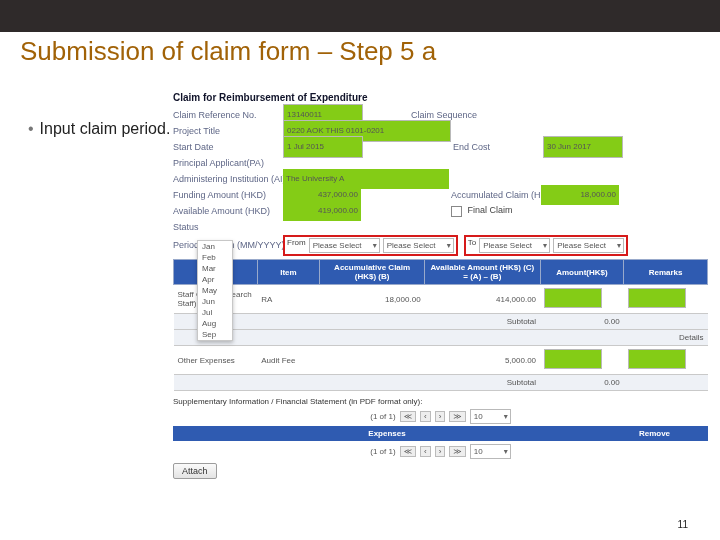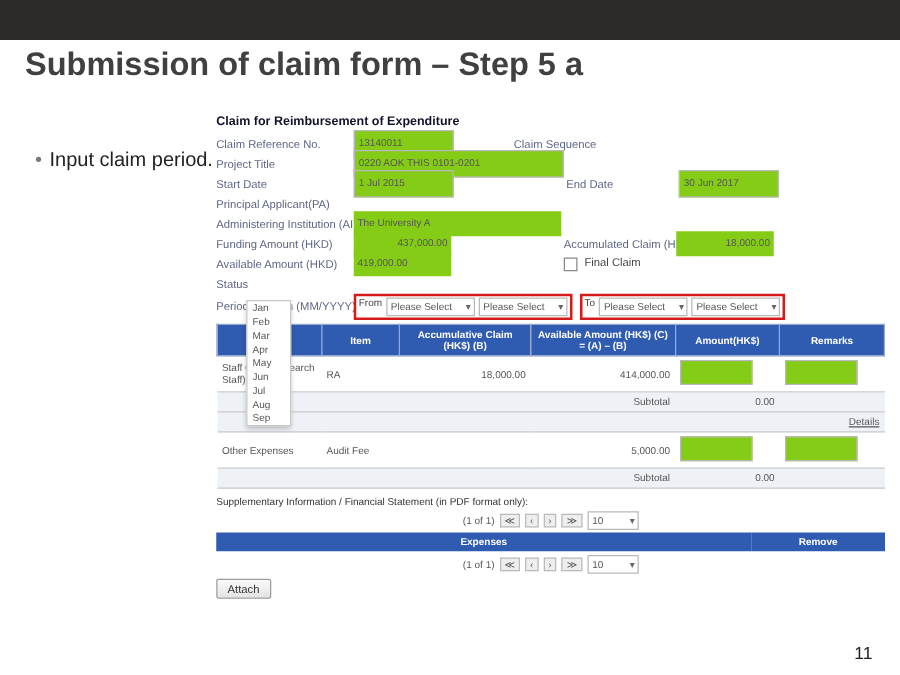--- a/index.html
+++ b/index.html
@@ -1,18 +1,18 @@
 <!DOCTYPE html>
 <html><head>
 <meta charset="utf-8">
 <style>
   html,body{margin:0;padding:0;width:720px;height:540px;font-family:Arial,Helvetica,sans-serif;background:#fff;color:#222;overflow:hidden}
   .slide{position:relative;width:720px;height:540px}
   .strip{height:32px;background:#2f2a2a}
-  h1{margin:4px 20px 0 20px;font-size:26px;font-weight:700;color:#404040}
+  h1{margin:4px 20px 0 20px;font-size:26px;font-weight:400;color:#a16207}
   .bullet{position:absolute;left:28px;top:118px;font-size:16px;line-height:1.35}
   .bullet .dot{color:#777;margin-right:6px}
   .shot{position:absolute;left:173px;top:92px;width:535px;font-size:9px;color:#444}
   .shot .title{font-size:10px;font-weight:700;color:#10132a;margin-bottom:4px}
   .row{display:flex;align-items:center;height:16px}
   .lab{color:#5e6686;width:110px;white-space:nowrap}
   .lab2{color:#5e6686;width:90px;white-space:nowrap;margin-left:6px}
   .fld{border:1px solid #b9b9b9;height:12px;line-height:12px;padding:4px 3px;background:#84cc16;display:inline-block;font-size:8px;color:#555}
   .nofill{border:none}
   .sel{border:1px solid #b9b9b9;height:13px;line-height:13px;padding:0 14px 0 3px;background:#fff;display:inline-block;font-size:8px;color:#555;position:relative}
@@ -23,21 +23,21 @@
   .tbl td{padding:3px 4px;border-bottom:1px solid #c9c9c9;color:#555;text-align:left}
   .tbl td.r{text-align:right}
   .subrow td{background:#eef1f6;font-size:8px}
   .pager{display:flex;justify-content:center;align-items:center;gap:4px;font-size:8px;color:#555;margin-top:3px}
   .pg{border:1px solid #bbb;padding:0 3px;background:#eee}
   .attbar{margin-top:6px;font-size:9px;color:#222}
   .filestbl{width:100%;border-collapse:collapse;margin-top:2px;font-size:8px}
   .filestbl th{background:#2f5bb1;color:#fff;font-weight:700;padding:3px 4px;text-align:center}
   .filestbl td{padding:3px 4px;color:#777;background:#f1f1f1}
   .btn{display:inline-block;border:1px solid #9c9c9c;background:linear-gradient(#fafafa,#e3e3e3);padding:2px 8px;font-size:9px;color:#333;border-radius:2px;margin-top:4px}
-  .pagenum{position:absolute;right:22px;bottom:10px;font-size:14px}
+  .pagenum{position:absolute;right:32px;bottom:10px;font-size:10px}
   .dropdown{position:absolute;left:197px;top:240px;display:flex;gap:2px;font-size:8px}
   .ddcol{background:#fff;border:1px solid #c7c7c7;box-shadow:0 2px 4px rgba(0,0,0,.25);width:34px}
   .ddcol div{padding:1px 4px;color:#555}
   .chk{display:inline-block;width:9px;height:9px;border:1px solid #888;margin-right:3px;vertical-align:middle}
 </style>
 </head>
 <body>
 
 <div class="slide">
   <div class="strip"></div>
@@ -55,39 +55,39 @@
       <div class="fld" style="width:72px">13140011</div>
       <div class="lab2" style="margin-left:48px">Claim Sequence</div>
     </div>
     <div class="row">
       <div class="lab">Project Title</div>
       <div class="fld" style="width:160px">0220 AOK  THIS  0101-0201</div>
     </div>
     <div class="row">
       <div class="lab">Start Date</div>
       <div class="fld" style="width:72px">1 Jul 2015</div>
-      <div class="lab2" style="margin-left:90px">End Date</div>
+      <div class="lab2" style="margin-left:90px">End Cost</div>
       <div class="fld" style="width:72px">30 Jun 2017</div>
     </div>
     <div class="row">
       <div class="lab">Principal Applicant(PA)</div>
     </div>
     <div class="row">
       <div class="lab">Administering Institution (AI)</div>
       <div class="fld nofill" style="width:160px">The University A</div>
     </div>
     <div class="row">
       <div class="lab">Funding Amount (HKD)</div>
       <div class="fld nofill" style="width:72px;text-align:right">437,000.00</div>
       <div class="lab2" style="margin-left:90px">Accumulated Claim (HKD)</div>
       <div class="fld nofill" style="width:72px;text-align:right">18,000.00</div>
     </div>
     <div class="row">
       <div class="lab">Available Amount (HKD)</div>
-      <div class="fld nofill" style="width:72px;text-align:left">419,000.00</div>
+      <div class="fld nofill" style="width:72px;text-align:right">419,000.00</div>
       <div style="margin-left:90px">
         <span class="chk"></span>
         <span>Final Claim</span>
       </div>
     </div>
     <div class="row">
       <div class="lab">Status</div>
     </div>
     <div class="row" style="height:20px">
       <div class="lab">Period of Claim (MM/YYYY)</div>
@@ -123,21 +123,21 @@
         <td><span class="fld" style="width:50px;height:10px"></span></td>
         <td><span class="fld" style="width:50px;height:10px"></span></td>
       </tr>
       <tr class="subrow">
         <td colspan="4" class="r">Subtotal</td>
         <td class="r">0.00</td>
         <td></td>
       </tr>
       <tr class="subrow">
         <td colspan="4"></td>
-        <td colspan="2" class="r"><span style="text-decoration:underline">Details</span></td>
+        <td colspan="2" class="r"><span style="">Details</span></td>
       </tr>
       <tr>
         <td>Other Expenses</td>
         <td>Audit Fee</td>
         <td class="r"></td>
         <td class="r">5,000.00</td>
         <td><span class="fld" style="width:50px;height:10px"></span></td>
         <td><span class="fld" style="width:50px;height:10px"></span></td>
       </tr>
       <tr class="subrow">

